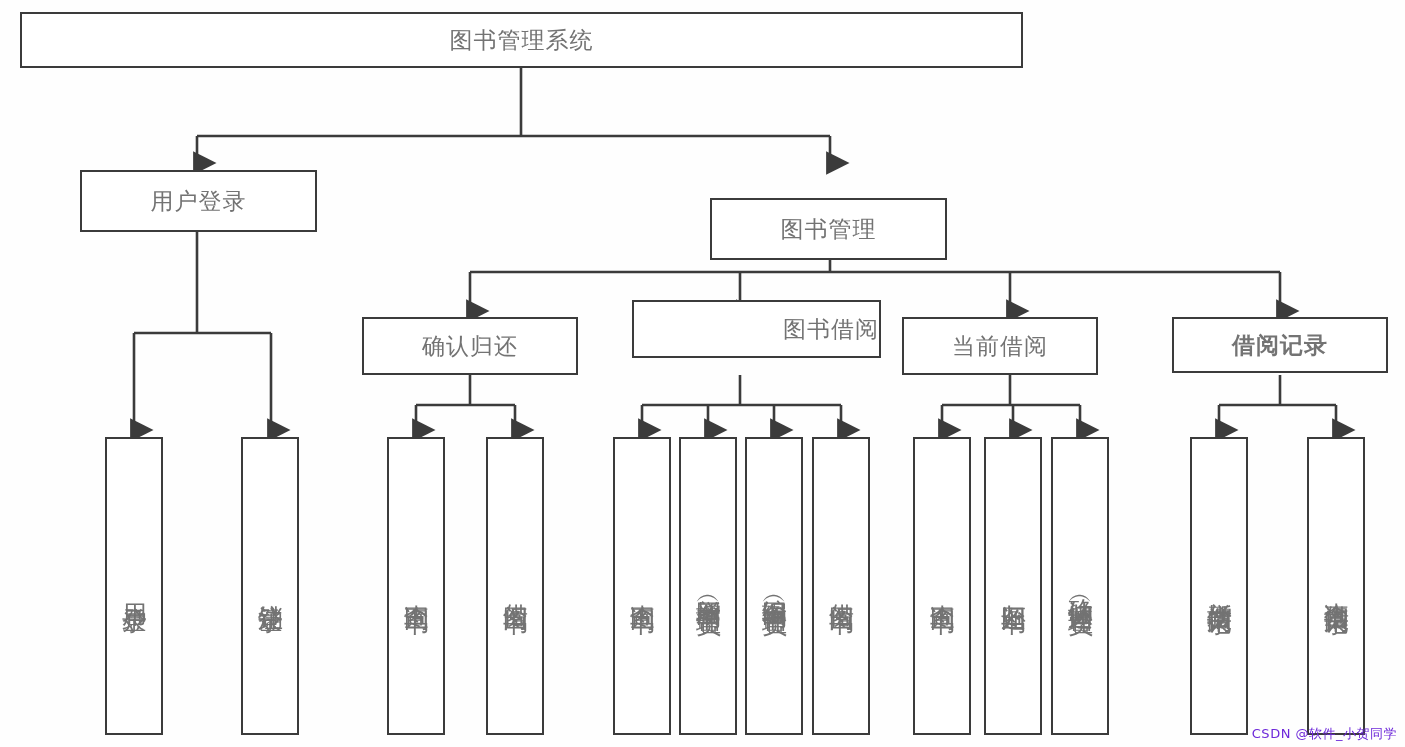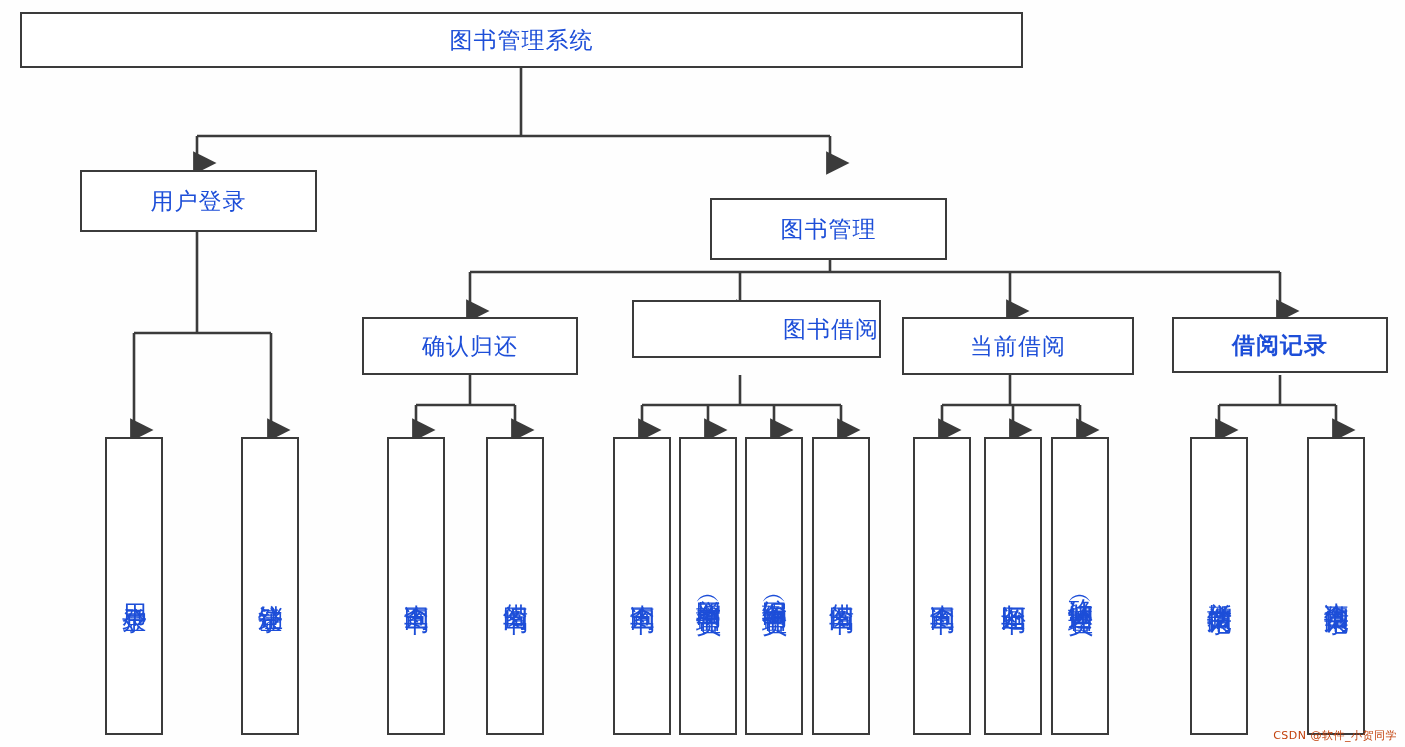--- a/index.html
+++ b/index.html
@@ -24,21 +24,21 @@
     pointer-events: none;
   }
   .node {
     position: absolute;
     box-sizing: border-box;
     background: #ffffff;
     border: 2.5px solid #3b3b3b;
     display: flex;
     align-items: center;
     justify-content: center;
-    color: #1d4ed8;
+    color: #737373;
   }
   .node.h {
     font-size: 23px;
     letter-spacing: 1px;
   }
   .node.v {
     writing-mode: vertical-rl;
     text-orientation: upright;
     font-size: 25px;
     line-height: 1.12;
@@ -50,22 +50,22 @@
   .node.v .vtext {
     writing-mode: vertical-rl;
     text-orientation: upright;
     display: block;
     text-align: center;
   }
   #watermark {
     position: absolute;
     right: 8px;
     bottom: 4px;
-    font-size: 11px;
-    color: #c2410c;
+    font-size: 13px;
+    color: #6d28d9;
     letter-spacing: 0.5px;
     white-space: nowrap;
   }
 </style>
 </head>
 <body>
 
 <div id="canvas">
 
   <svg id="wires" viewBox="0 0 1405 747" xmlns="http://www.w3.org/2000/svg">
@@ -131,21 +131,21 @@
   <div class="node h" style="left:710px; top:170px; width:237px; height:62px;margin-top:28px;">
     <span>图书管理</span>
   </div>
 
   <div class="node h" style="left:362px; top:317px; width:216px; height:58px;">
     <span>确认归还</span>
   </div>
   <div class="node h" style="left:632px; top:300px; width:249px; height:58px;justify-content:flex-end;">
     <span>图书借阅</span>
   </div>
-  <div class="node h" style="left:902px; top:317px; width:232px; height:58px;">
+  <div class="node h" style="left:902px; top:317px; width:196px; height:58px;">
     <span>当前借阅</span>
   </div>
   <div class="node h" style="left:1172px; top:317px; width:216px; height:56px;font-weight:bold;">
     <span>借阅记录</span>
   </div>
 
   <div class="node v" style="left:105px; top:437px; width:58px; height:298px;">
     <span class="vtext">用户登录</span>
   </div>
   <div class="node v" style="left:241px; top:437px; width:58px; height:298px;">

